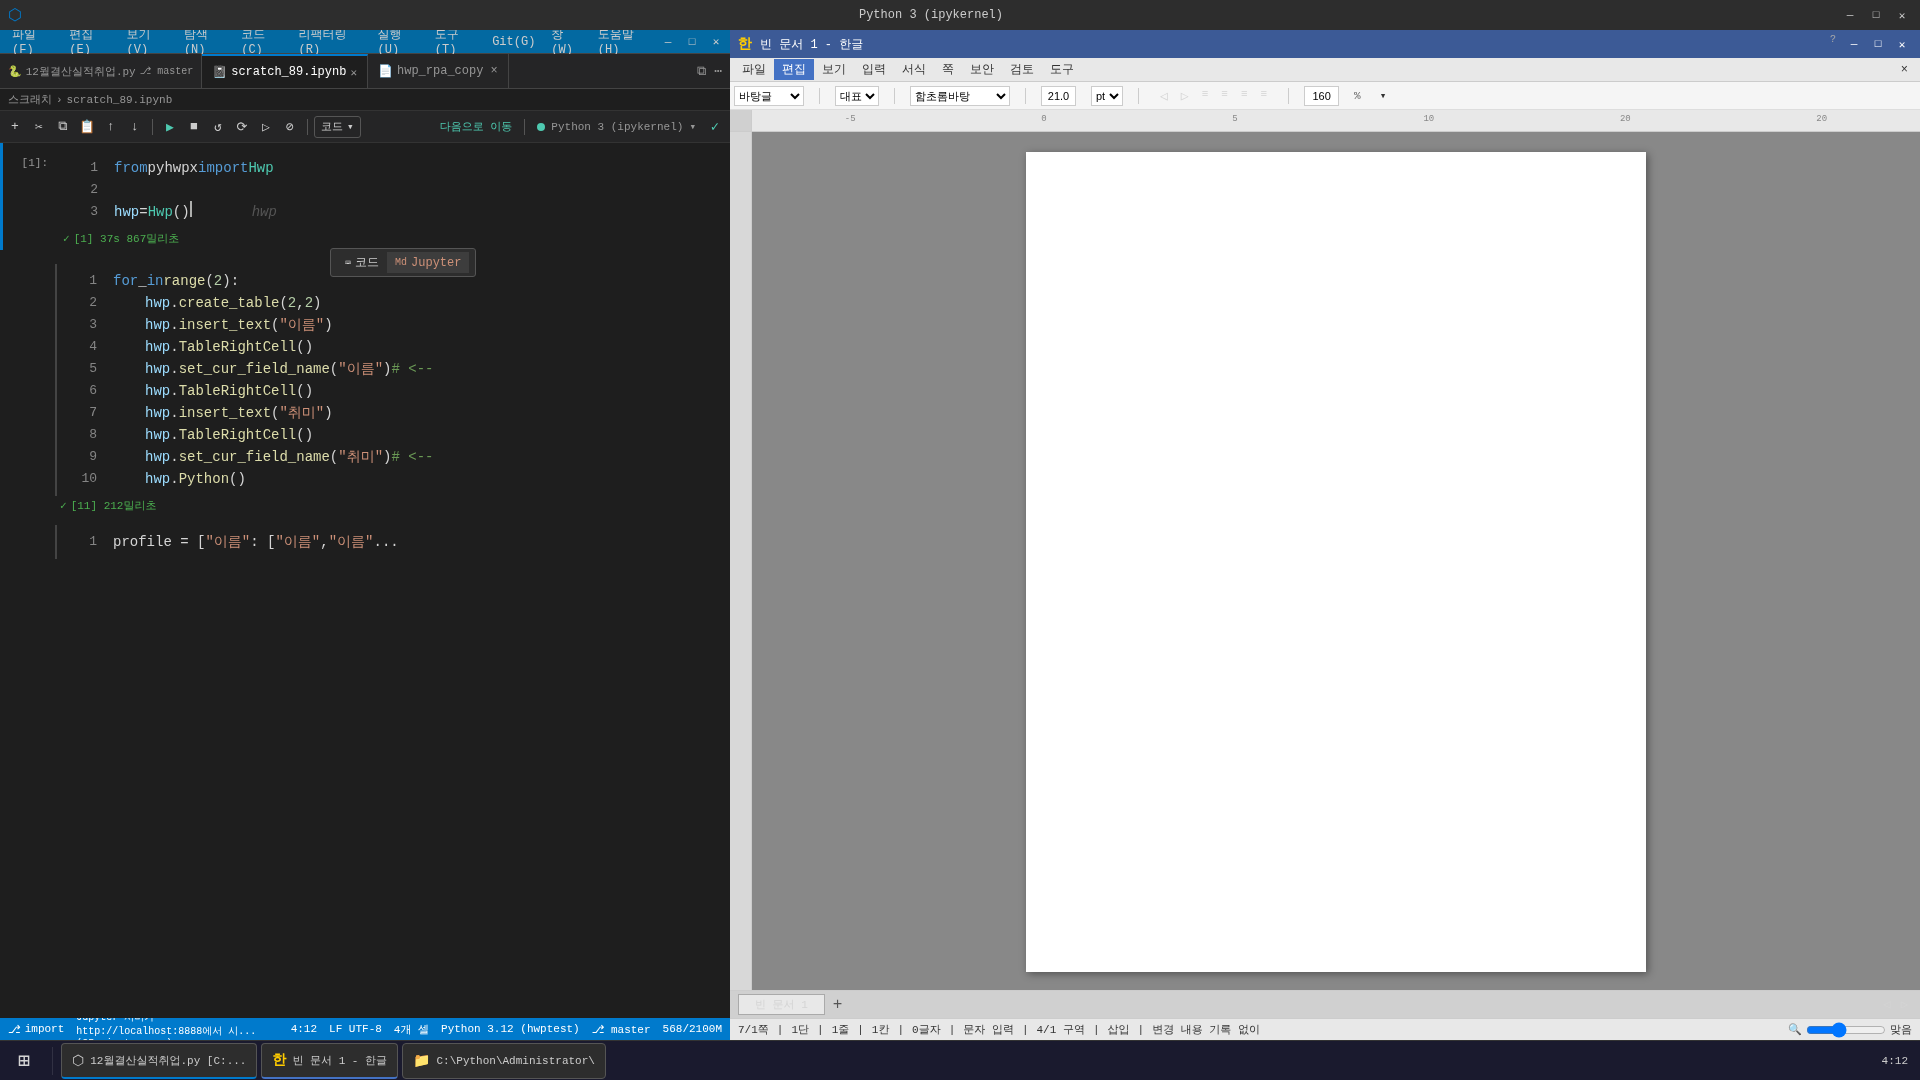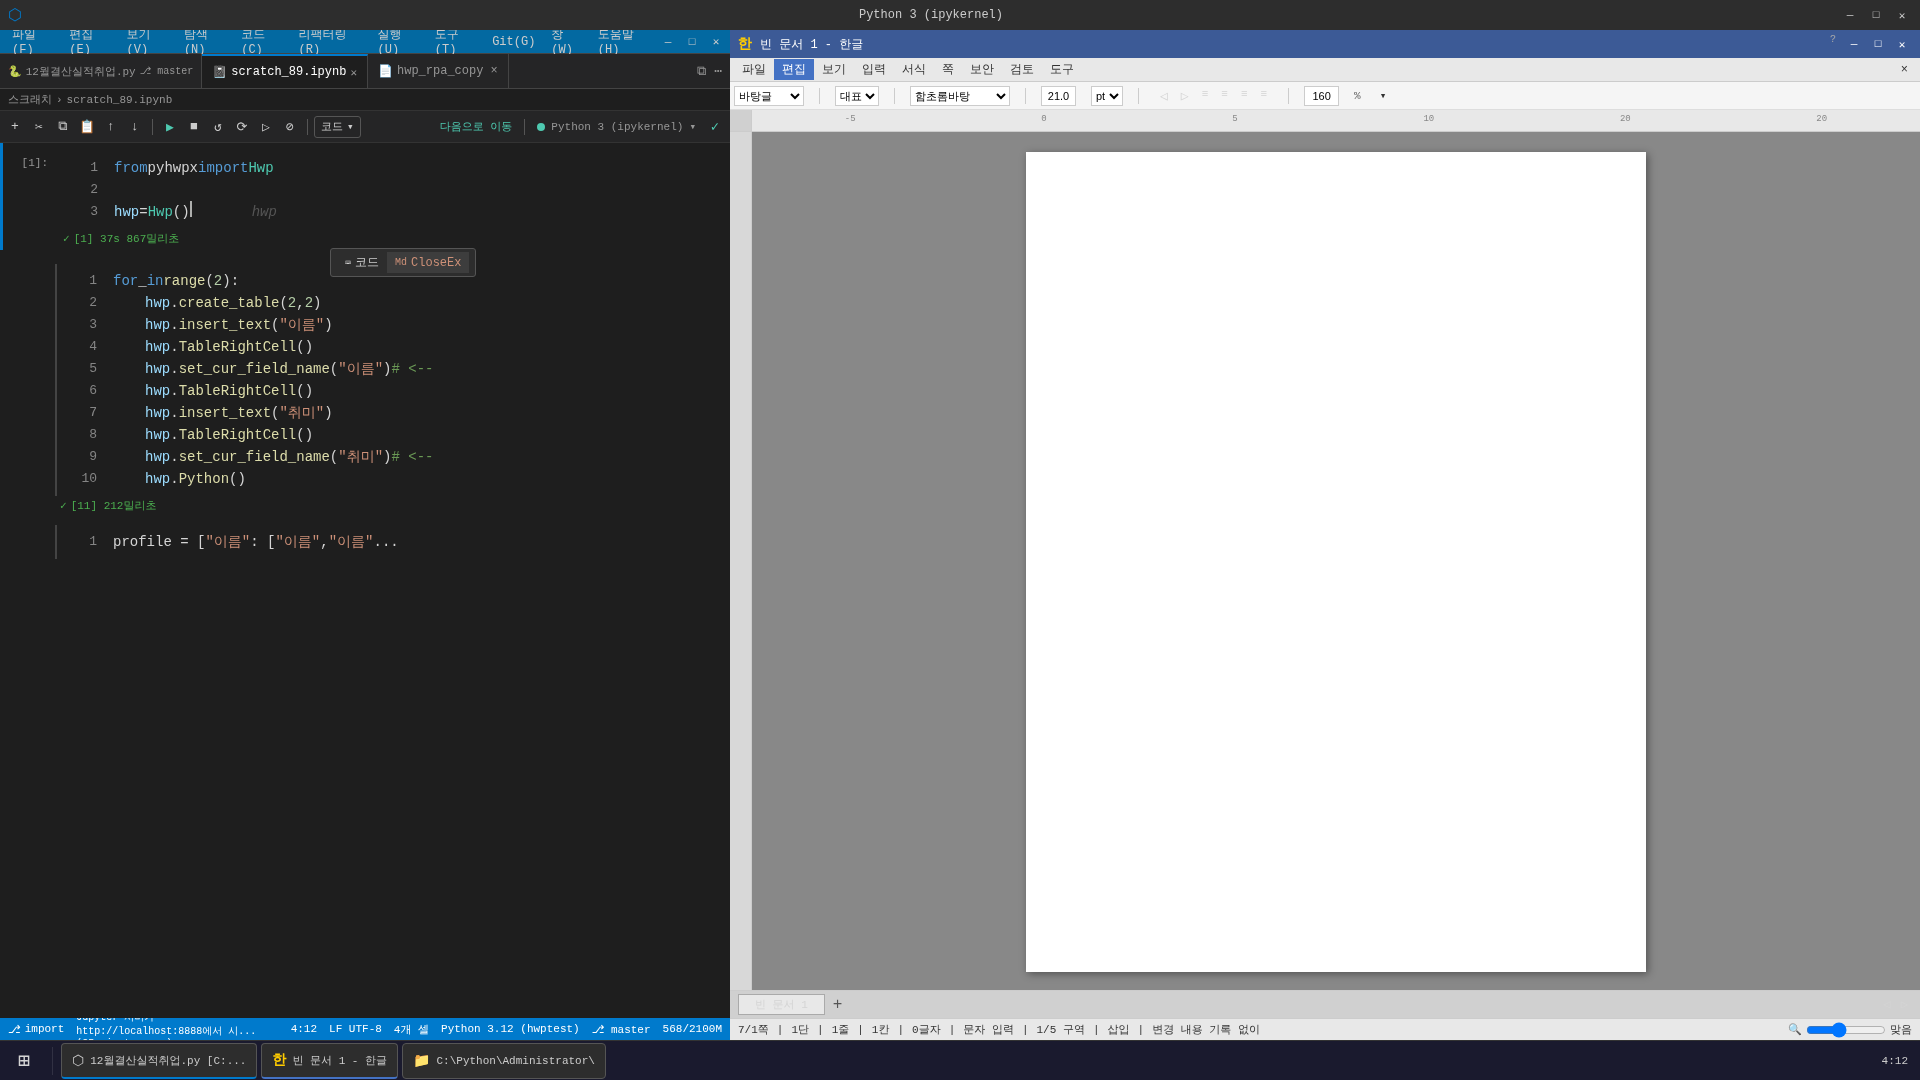--- a/index.html
+++ b/index.html
@@ -183,21 +183,21 @@
         </div>
 
         <div style="position:relative;">
           <div style="position:absolute; background:#2d2d2d; border:1px solid #555; padding:3px 6px; font-size:12px; color:#ccc; display:flex; gap:0px; border-radius:3px; top:-2px; left:330px; z-index:100;">
             <div style="padding:2px 8px; display:flex; align-items:center; gap:4px; cursor:pointer; color:#ccc;">
               <span style="font-size:10px;">⌨</span>
               <span>코드</span>
             </div>
             <div style="padding:2px 8px; display:flex; align-items:center; gap:4px; cursor:pointer; color:#ce9178; background:#3d3d3d;">
               <span style="font-size:10px;">Md</span>
-              <span>CloseEx</span>
+              <span>Jupyter</span>
             </div>
           </div>
         </div>
 
         <div style="padding:4px 0; margin-top:10px;">
           <div style="display:flex; align-items:flex-start;">
             <div style="width:55px; text-align:right; padding-right:10px; padding-top:6px; font-size:11px; color:#969696;"></div>
             <div style="flex:1; padding:6px 12px; background:#1e1e1e; border-left:2px solid #444;">
 
               <div class="line">
@@ -477,21 +477,21 @@
         <span>1단</span>
         <span>|</span>
         <span>1줄</span>
         <span>|</span>
         <span>1칸</span>
         <span>|</span>
         <span>0글자</span>
         <span>|</span>
         <span>문자 입력</span>
         <span>|</span>
-        <span>1/5 구역</span>
+        <span>4/1 구역</span>
         <span>|</span>
         <span>삽입</span>
         <span>|</span>
         <span>변경 내용 기록 없이</span>
         <div style="margin-left:auto; display:flex; align-items:center; gap:4px;">
           <span>🔍</span>
           <input type="range" min="10" max="400" value="160" style="width: 80px; height: 12px;">
           <span>맞음</span>
         </div>
       </div>

